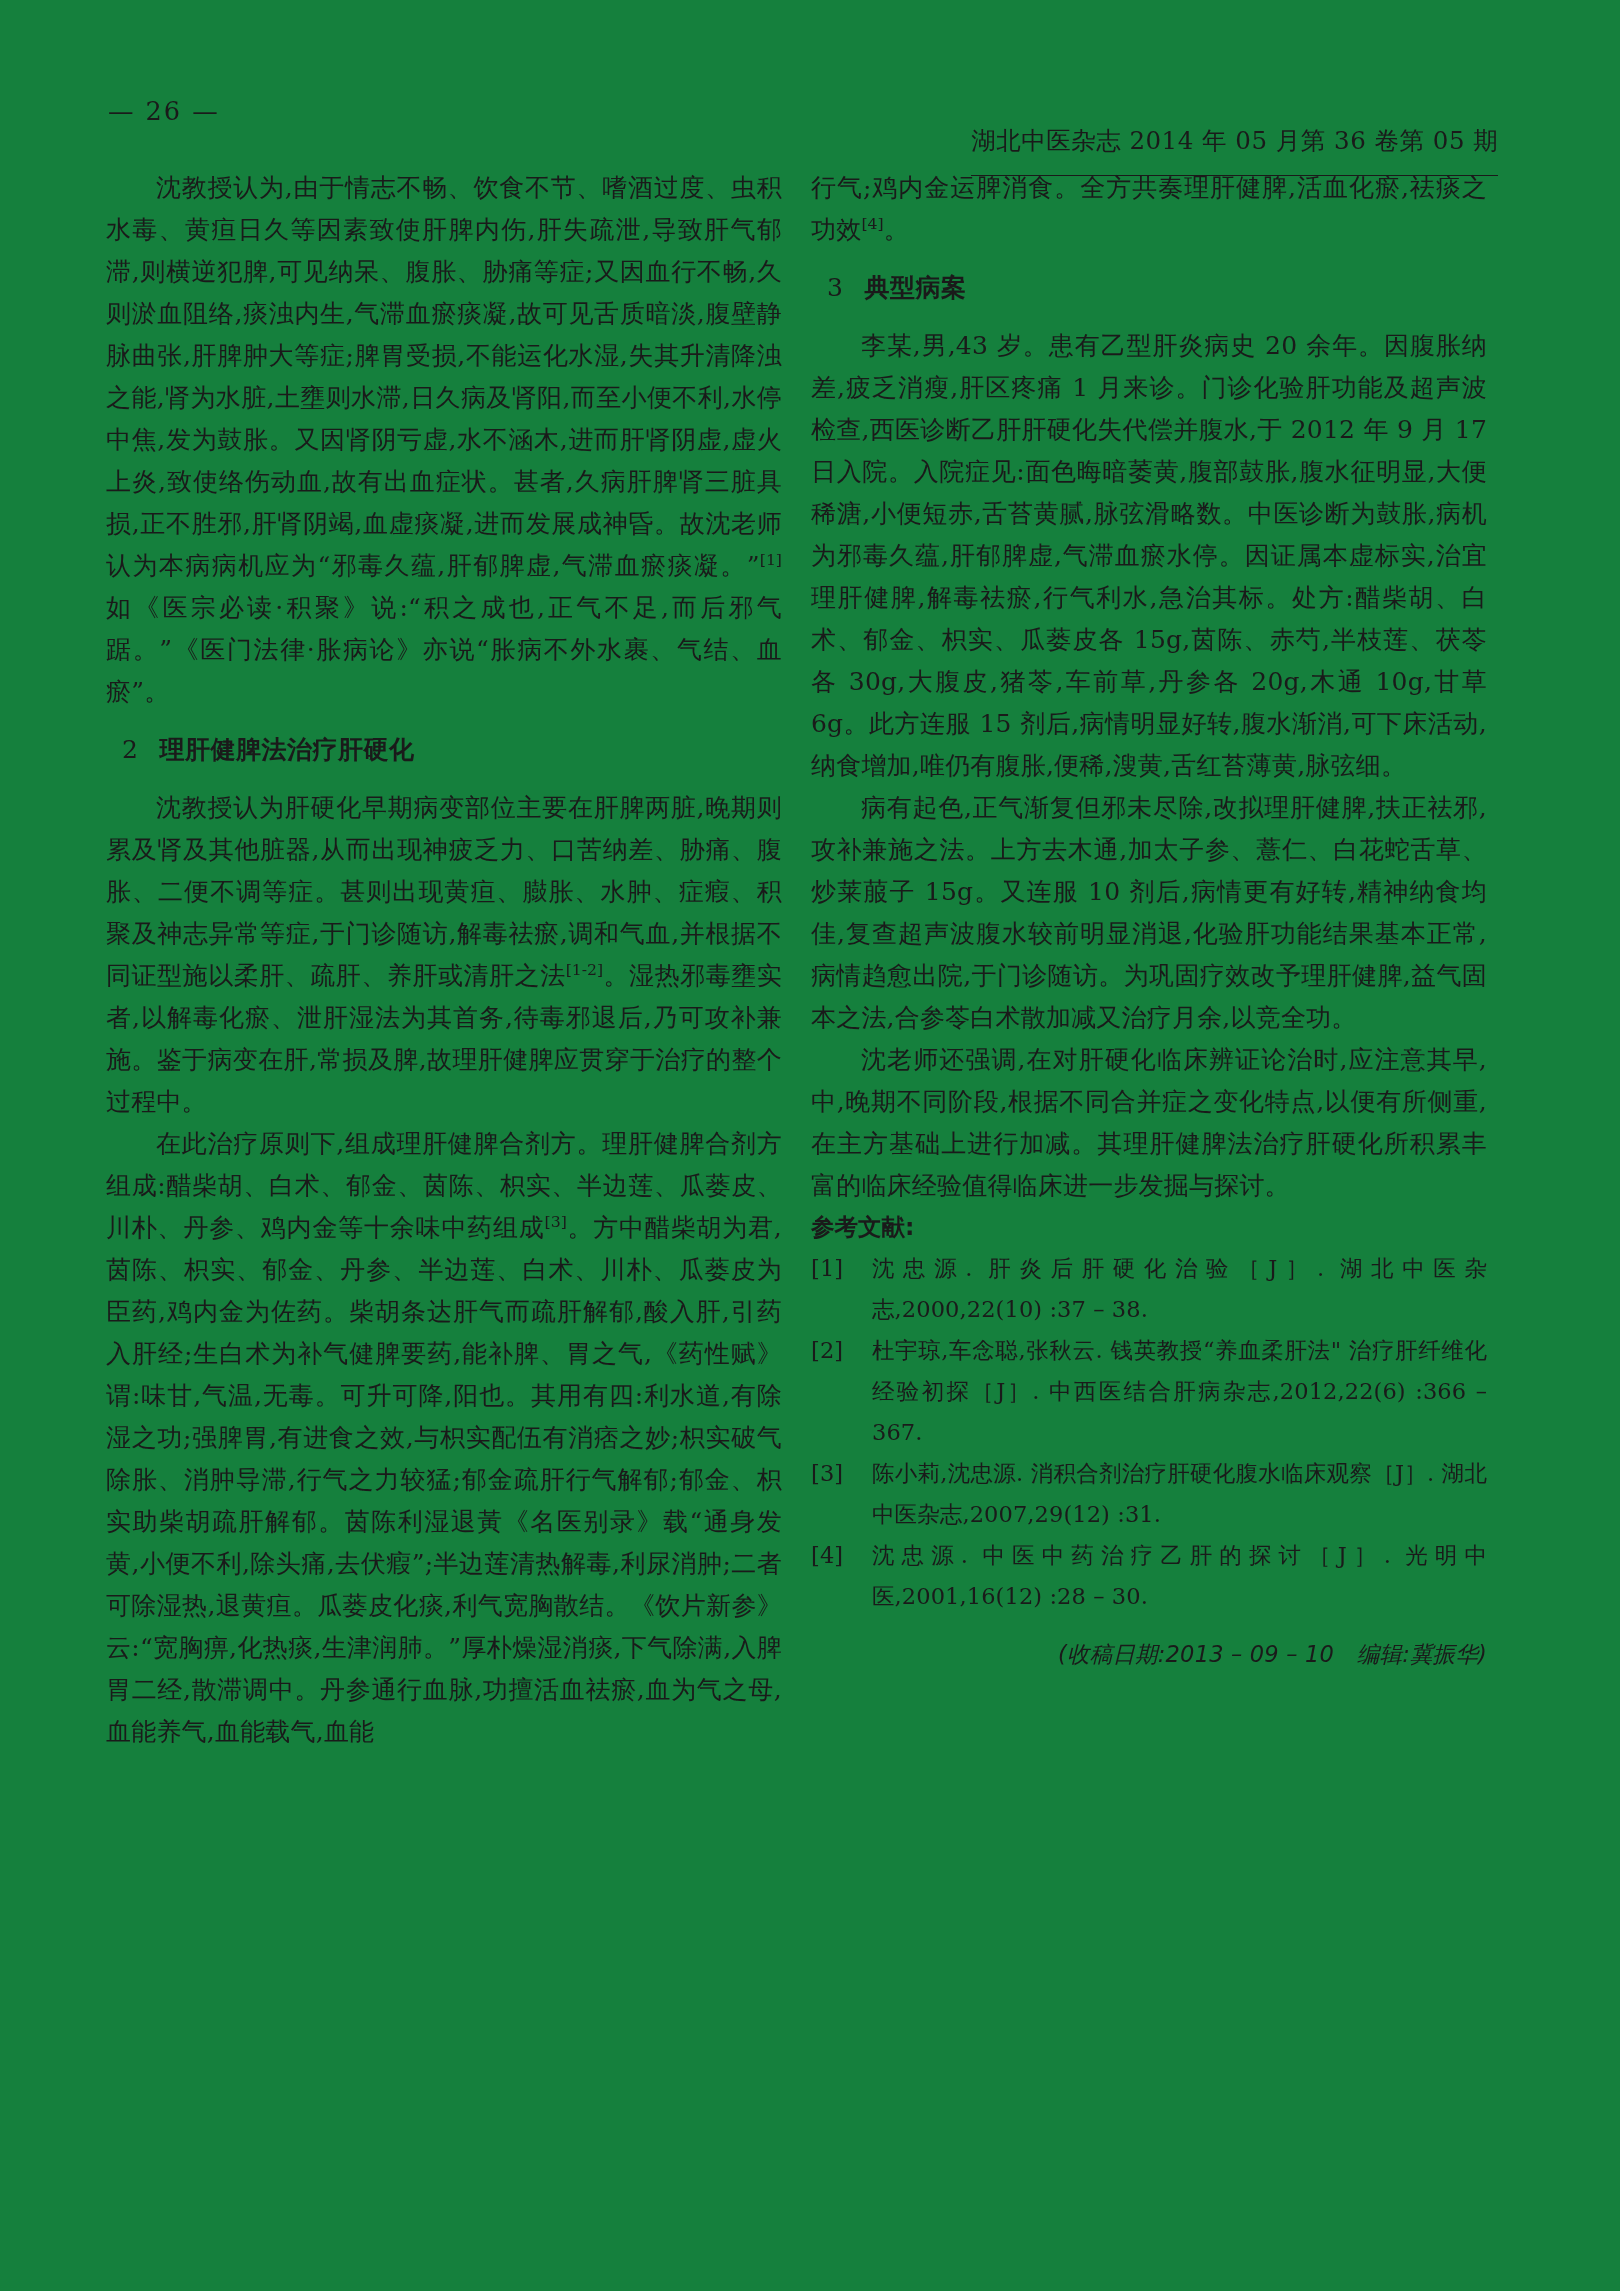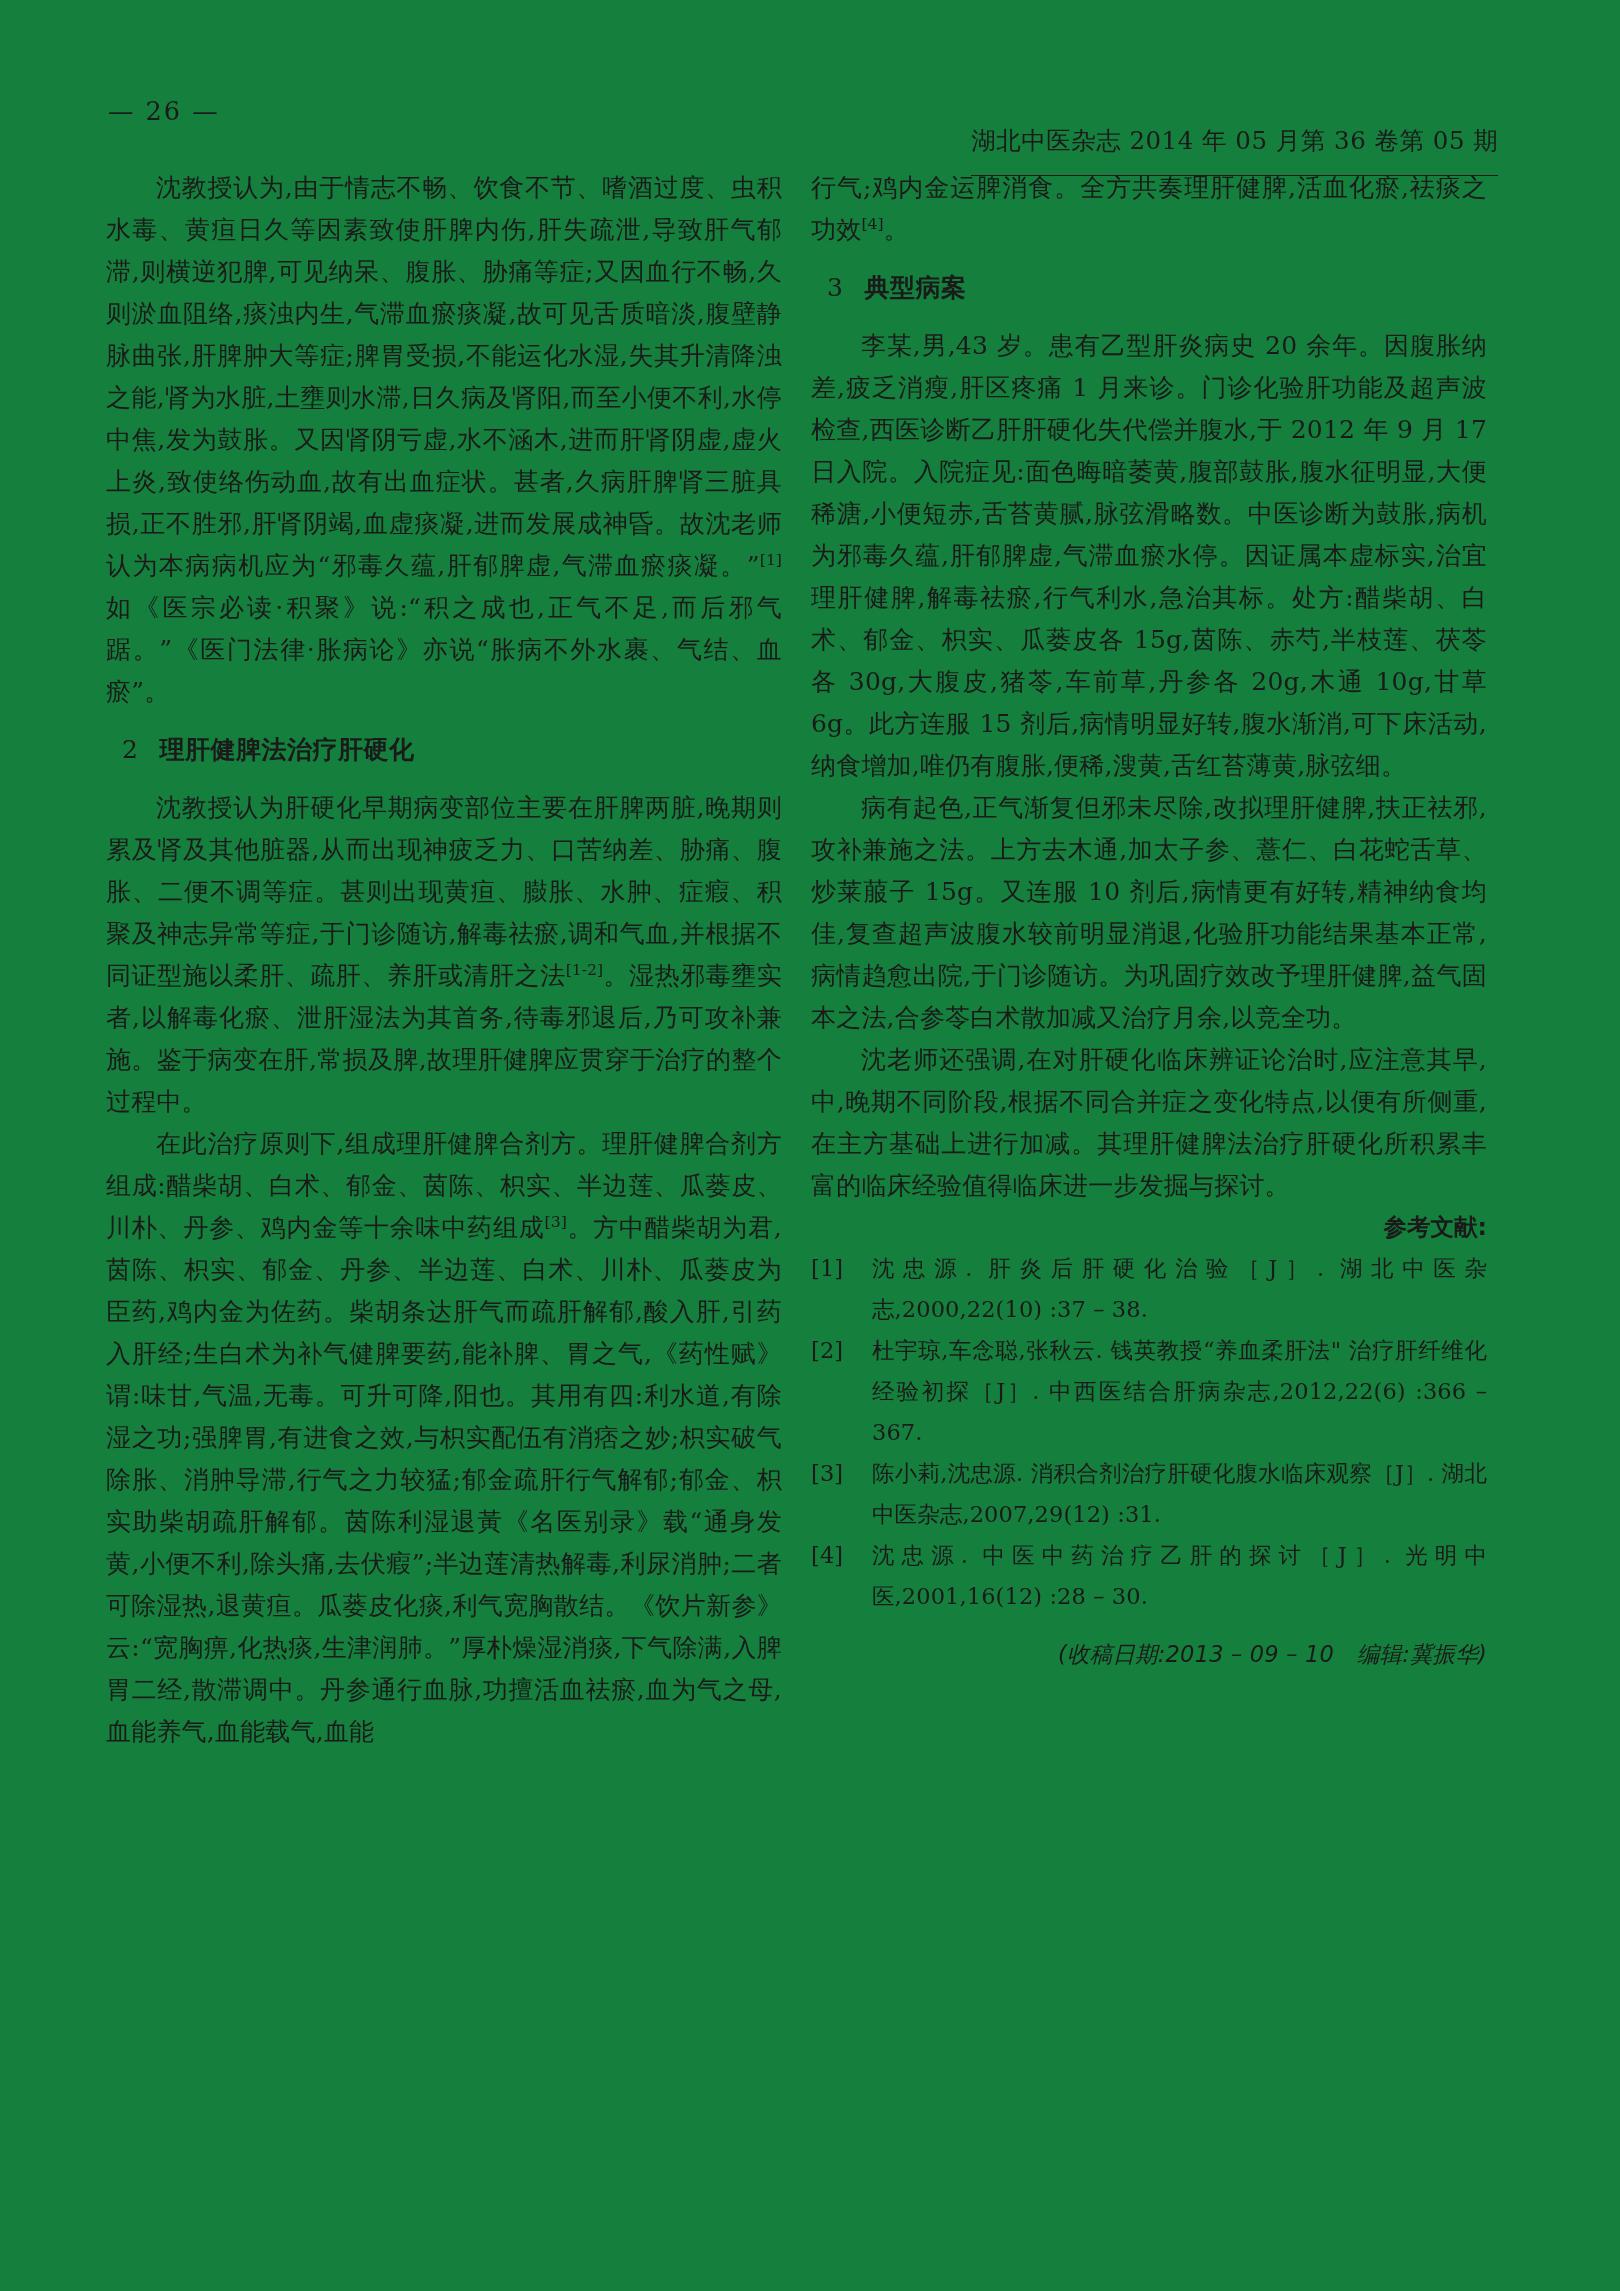--- a/index.html
+++ b/index.html
@@ -97,21 +97,20 @@
     letter-spacing: 0;
   }
 
   
   h3.refhead {
     margin: 0;
     font-size: 23.5px;
     line-height: 41px;
     font-weight: bold;
     font-family: "DejaVu Sans", "Liberation Sans", sans-serif;
-    text-align: right;
   }
   .reflist {
     margin: 0;
     padding: 0;
     list-style: none;
   }
   .refitem {
     display: flex;
     font-size: 22.5px;
     line-height: 41px;

